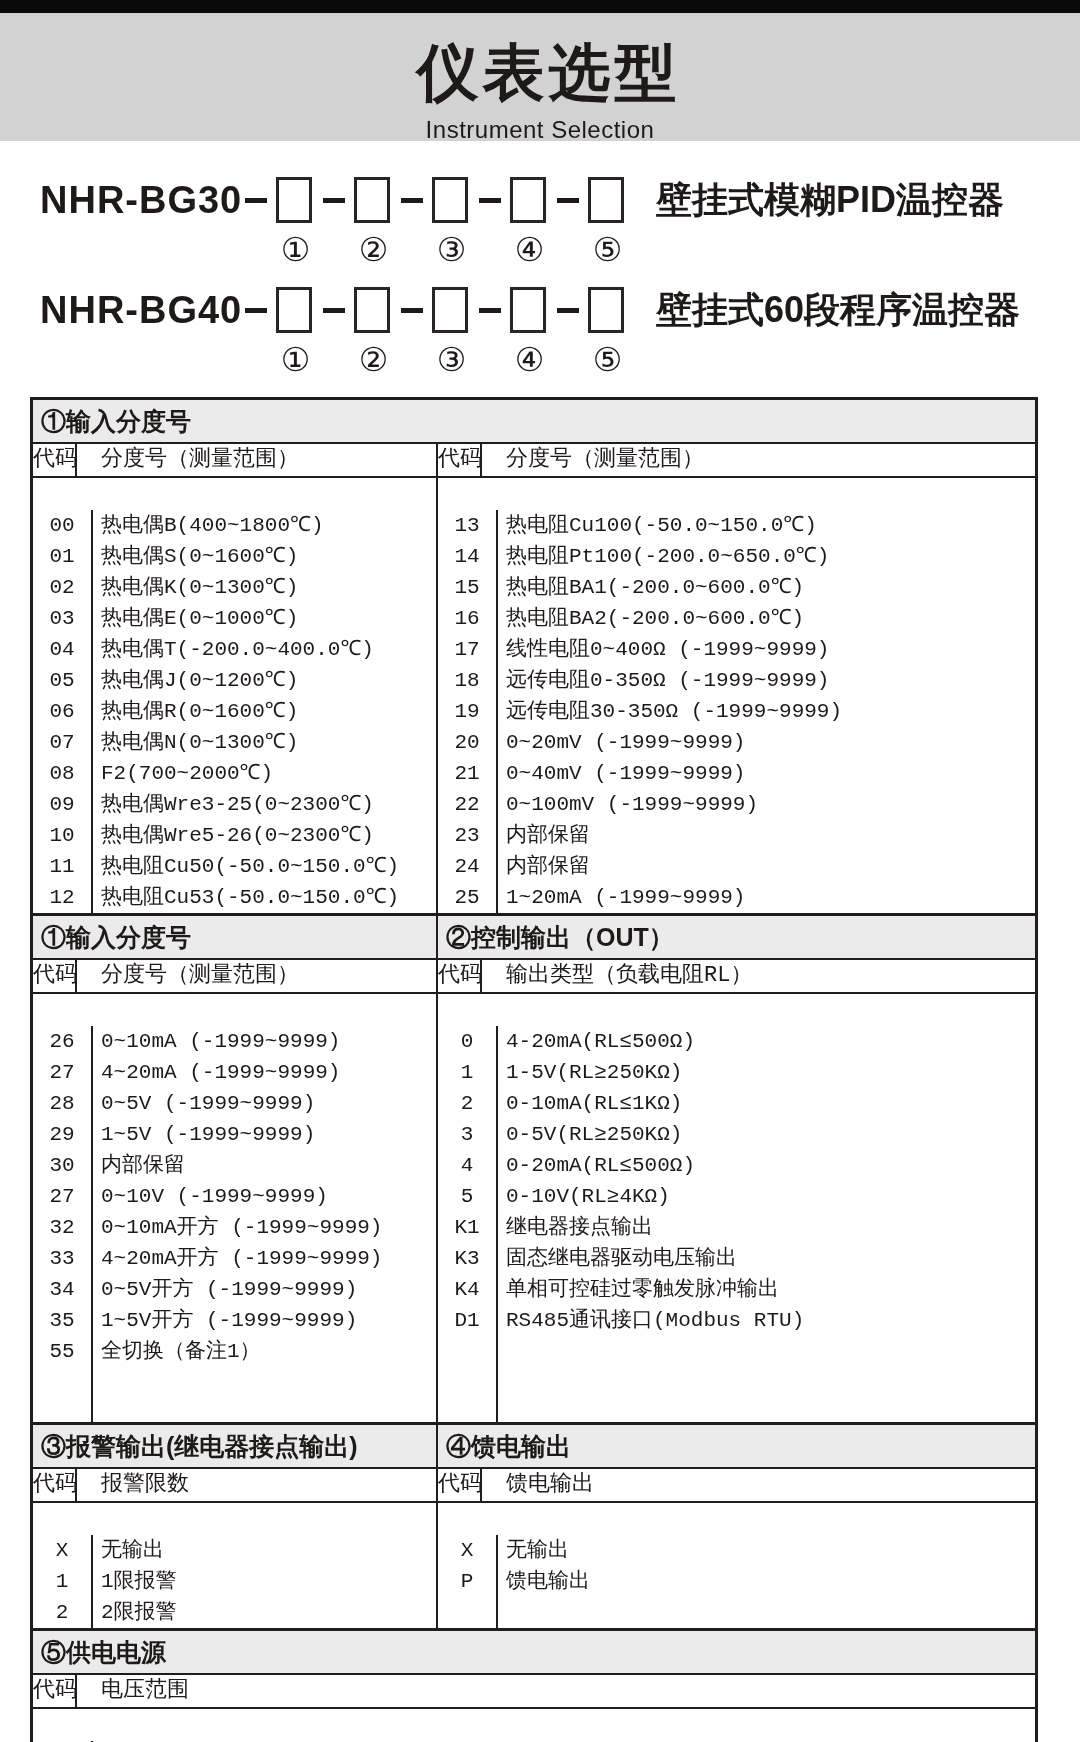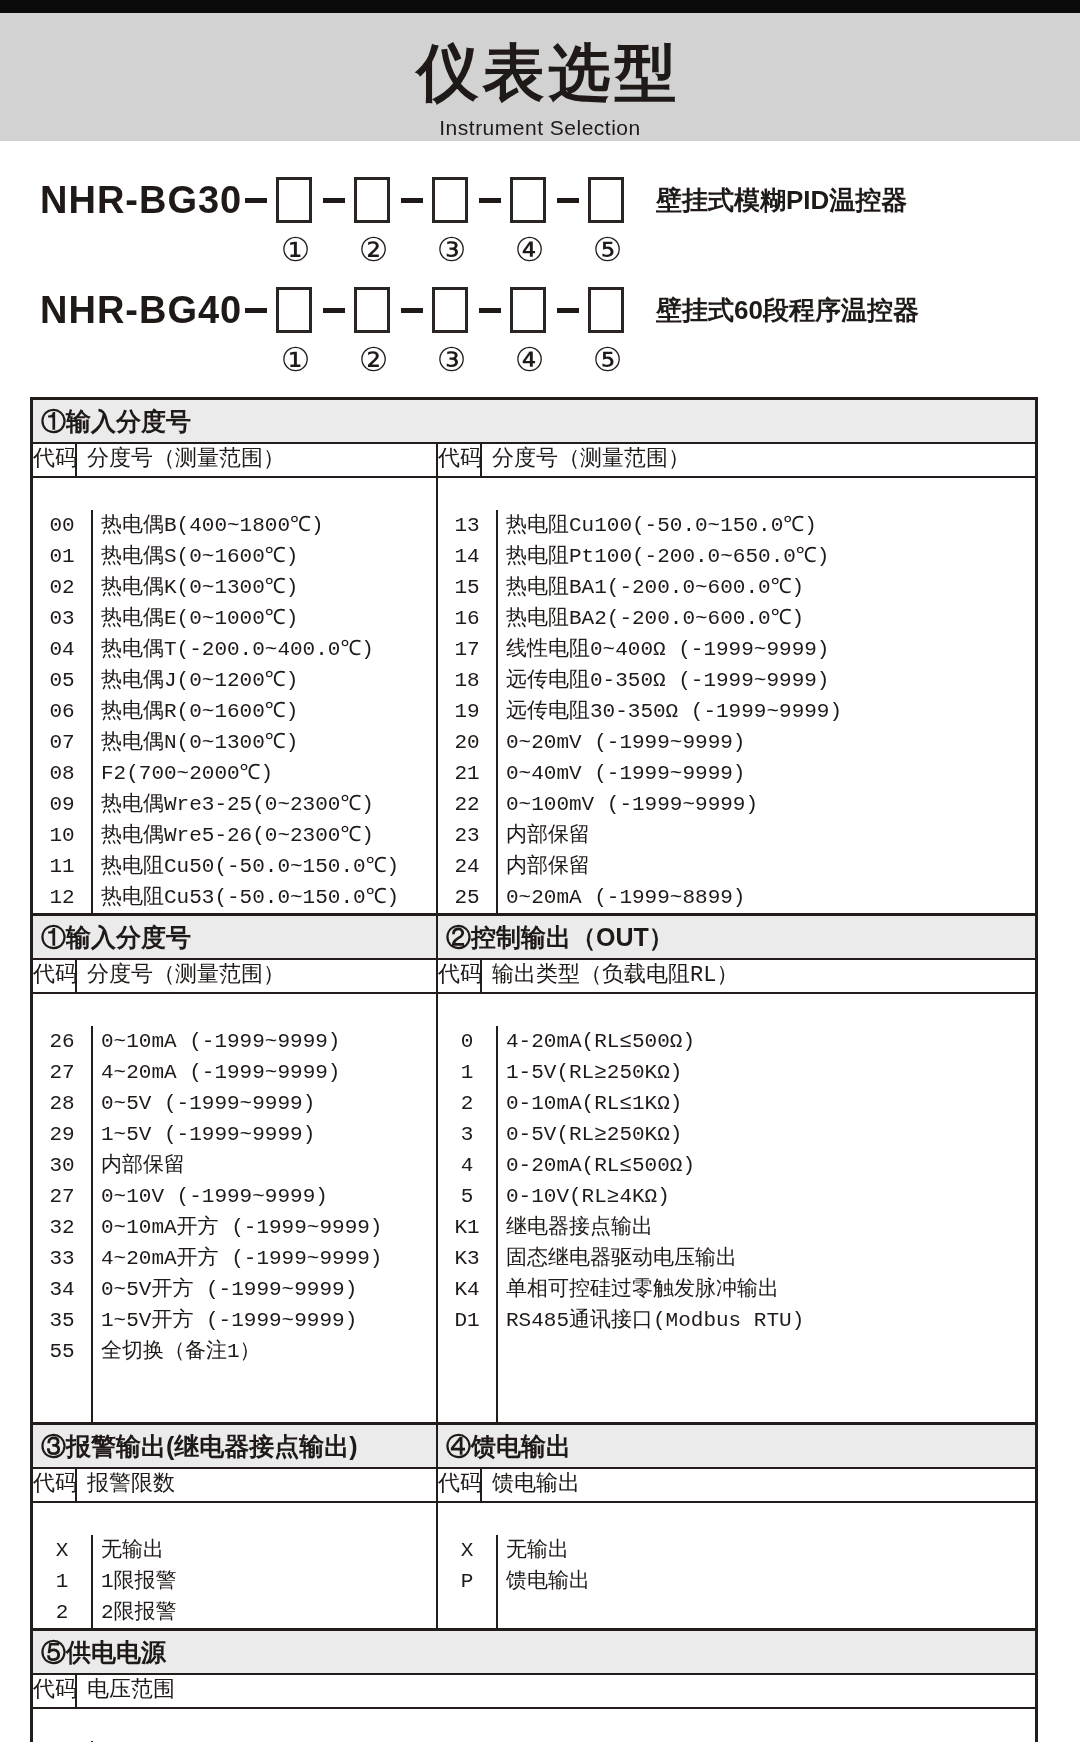--- a/index.html
+++ b/index.html
@@ -5,32 +5,32 @@
   * { margin:0; padding:0; box-sizing:border-box; }
   html,body { width:1080px; background:#ffffff; }
   body { height:1742px; position:relative; color:#1f1a18;
          font-family:"Liberation Sans", sans-serif; overflow:hidden; }
 
   .top-bar { height:13px; background:#0a0a0a; width:100%; }
 
   .title-band { height:128px; background:#d2d2d2; text-align:center; }
   .page-title { font-size:62px; font-weight:bold; letter-spacing:4px; padding-top:18px;
                 font-family:"Liberation Sans", sans-serif;padding-left:17px; }
-  .page-subtitle { font-size:21px; margin-top:1px; letter-spacing:0.5px; }
+  .page-subtitle { font-size:24px; margin-top:1px; letter-spacing:0.5px; }
 
   
   .models { padding:30px 0 0 40px; }
   .model { margin-bottom:2px; }
   .m-row { display:flex; align-items:center; height:58px; }
   .m-label { width:200px; font-size:38px; font-weight:bold; letter-spacing:1px;
              font-family:"Liberation Sans", sans-serif; white-space:nowrap; }
   .slot { width:78px; display:flex; align-items:center; }
   .dash { width:22px; height:5px; background:#1f1a18; margin:0 9px 0 5px; flex:none; }
   .mbox { width:36px; height:46px; border:3px solid #2a2523; background:#fff; flex:none; }
-  .m-desc { font-size:26px; font-weight:600; padding-left:26px; white-space:nowrap; }
+  .m-desc { font-size:36px; font-weight:600; padding-left:26px; white-space:nowrap; }
   .c-row { display:flex; margin:2px 0 10px 200px; height:40px; }
   .c-slot { width:78px; padding-left:33px; text-align:center; font-size:33px;
             font-family:"DejaVu Sans", sans-serif; line-height:38px; }
 
   
   .main-table { margin:16px 0 0 30px; width:1008px; border:3px solid #221d1b; background:#fff;
                 font-family:"Liberation Mono","DejaVu Sans Mono", monospace; }
   .section + .section { border-top:3px solid #221d1b; }
 
   .sec-band { background:#ebebeb; border-bottom:2px solid #221d1b; display:flex; }
@@ -43,21 +43,21 @@
 
   .sec-cols { display:flex; align-items:stretch; }
   .half { display:flex; flex-direction:column; }
   .half.hleft { width:405px; border-right:2px solid #221d1b; }
   .half.hright { flex:1; }
   .half.hfull { width:100%; }
 
   .colhdr { display:flex; border-bottom:2px solid #221d1b; height:34px; }
   .code-h { width:44px; border-right:2px solid #221d1b; text-align:center;
             line-height:32px; font-size:22px; white-space:nowrap; }
-  .desc-h { flex:1; padding-left:10px; line-height:32px; font-size:22px; white-space:nowrap; }
+  .desc-h { flex:1; padding-left:24px; line-height:32px; font-size:22px; white-space:nowrap; }
 
   .tbody { display:flex; flex:1; align-items:stretch;margin-top:32px; }
   .codes { width:60px; border-right:2px solid #221d1b; }
   .descs { flex:1; }
   .codes > div { height:31px; line-height:31px; text-align:center; font-size:21px; white-space:nowrap; }
   .descs > div { height:31px; line-height:31px; padding-left:8px; font-size:21px; white-space:nowrap; }
 
   .s2 .sec-cols { min-height:462px; }
   .s3 .sec-cols { min-height:129px; }
   .s4 .sec-cols { min-height:133px; }
@@ -217,21 +217,21 @@
               <div>热电阻BA1(-200.0~600.0℃)</div>
               <div>热电阻BA2(-200.0~600.0℃)</div>
               <div>线性电阻0~400Ω (-1999~9999)</div>
               <div>远传电阻0-350Ω (-1999~9999)</div>
               <div>远传电阻30-350Ω (-1999~9999)</div>
               <div>0~20mV (-1999~9999)</div>
               <div>0~40mV (-1999~9999)</div>
               <div>0~100mV (-1999~9999)</div>
               <div>内部保留</div>
               <div>内部保留</div>
-              <div>0~20mA (-1999~8899)</div>
+              <div>1~20mA (-1999~9999)</div>
             </div>
         </div>
       </div>
     </div>
   </div>
 
   <div class="section s2">
     <div class="sec-band">
       <div class="band-cell bleft">①输入分度号</div>
       <div class="band-cell bright">②控制输出（OUT）</div>

